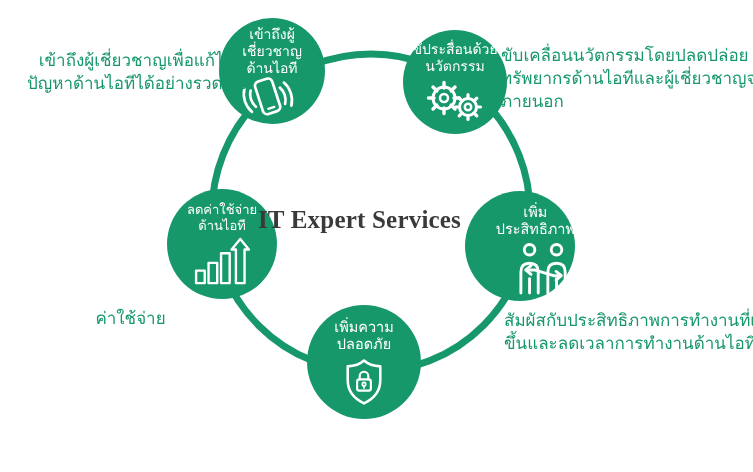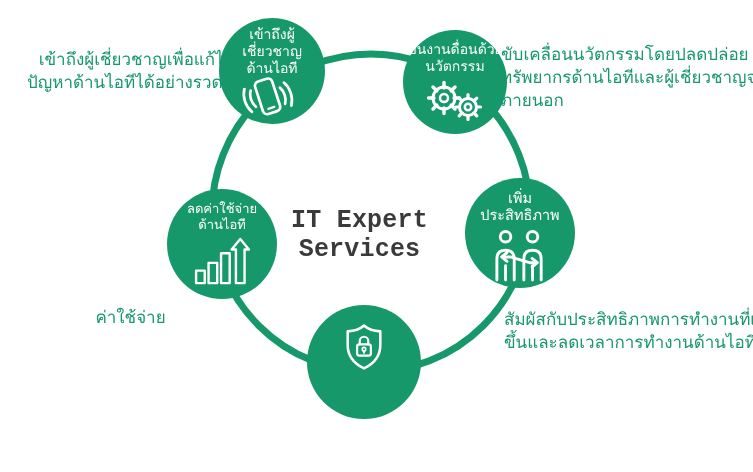--- a/index.html
+++ b/index.html
@@ -1,33 +1,33 @@
 <!DOCTYPE html>
 <html style="--green: #17986B; --title-color: #3A3A3A;"><head>
 <meta charset="utf-8">
 <style>
   :root { --green:#17986B; --title-color:#3A3A3A; }
   * { box-sizing:border-box; }
   html,body { margin:0; padding:0; background:#fff; }
   .stage {
     position:relative; width:753px; height:472px; overflow:hidden; background:#fff;
-    font-family:Liberation Mono, monospace;
+    font-family:Liberation Serif, serif;
   }
   .ring { position:absolute; left:0; top:0; }
   .node {
     position:absolute; border-radius:50%; background:var(--green,#17986B);
     color:#fff; display:flex; flex-direction:column; align-items:center;
     text-align:center; line-height:1.2; font-weight:500;
   }
   .node .lbl div { white-space:nowrap; }
   .node svg { display:block; }
   .node-access     { left:219px; top:18px;  width:106px; height:106px; padding-top:9px;  font-size:14px; }
   .node-innovation { left:403px; top:30px;  width:104px; height:104px; padding-top:12px; font-size:14px; }
   .node-cost       { left:167px; top:189px; width:110px; height:110px; padding-top:13px; font-size:13px;align-items:center; }
-  .node-efficiency { left:465px; top:178px; width:110px; height:110px; padding-top:13px; font-size:14.5px; }
+  .node-efficiency { left:465px; top:191px; width:110px; height:110px; padding-top:13px; font-size:14.5px;align-items:flex-end; }
   .node-security   { left:307px; top:305px; width:114px; height:114px; padding-top:14px; font-size:14.5px; }
   .node-access svg     { margin-top:0px; margin-left:-10px; }
   .node-innovation svg { margin-top:3px; }
   .node-cost svg       { margin-top:4px; }
   .node-efficiency svg { margin-top:4px; }
   .node-security svg   { margin-top:4px; }
   .title {
     position:absolute; left:239px; top:184px; width:241px; text-align:center;
     font-size:25px; font-weight:700; color:var(--title-color,#3A3A3A); letter-spacing:0.2px;margin-top:22px;
   }
@@ -63,21 +63,21 @@
         <path d="M17 10 C13.5 15.5 13.5 23.5 17 29"></path>
         <path d="M11 6 C6 14 6 25 11 33"></path>
         <path d="M49 17 C52.5 22.5 52.5 30.5 49 36"></path>
         <path d="M55 13 C60 21 60 32 55 40"></path>
       </g>
     </svg>
   </div>
 
   <div class="node node-innovation">
     <div class="lbl">
-      <div>ขันงานดื่อนด้วย</div>
+      <div>ขัประสื่อนด้วย</div>
       <div>นวัตกรรม</div>
     </div>
     <svg width="58" height="44" viewBox="0 0 58 44">
       <g class="icon-thin">
         <circle cx="18" cy="19" r="11" stroke-width="3"></circle>
         <circle cx="18" cy="19" r="4"></circle>
         <line x1="28" y1="19" x2="33.5" y2="19" stroke-width="3.4"></line>
         <line x1="25.1" y1="26.1" x2="29" y2="30" stroke-width="3.4"></line>
         <line x1="18" y1="29" x2="18" y2="34.5" stroke-width="3.4"></line>
         <line x1="10.9" y1="26.1" x2="7" y2="30" stroke-width="3.4"></line>
@@ -128,20 +128,24 @@
         <path d="M36 52 L36 30 Q36 21 45 21 Q54 21 54 30 L54 52"></path>
         <line x1="45" y1="52" x2="45" y2="37"></line>
         <path d="M14 28 H22 L42 34 H49"></path>
         <polyline points="18.5,23.5 13,28 18.5,32.5"></polyline>
         <polyline points="44.5,29.5 50,34 44.5,38.5"></polyline>
       </g>
     </svg>
   </div>
 
   <div class="node node-security">
+    <div class="lbl">
+      <div>เพิ่มความ</div>
+      <div>ปลอดภัย</div>
+    </div>
     <svg width="44" height="48" viewBox="0 0 50 56">
       <g class="icon-stroke">
         <path d="M25 3 C30 7.5 37 9.5 44 9.8 L44 26 C44 40 36.5 47.5 25 53 C13.5 47.5 6 40 6 26 L6 9.8 C13 9.5 20 7.5 25 3 Z"></path>
         <rect x="17" y="25" width="16" height="13" rx="2.5" stroke-width="2.5"></rect>
         <path d="M20 25 L20 21 A5 5 0 0 1 30 21 L30 25" stroke-width="2.5"></path>
         <circle cx="25" cy="30.5" r="2" stroke-width="2"></circle>
         <line x1="25" y1="32.5" x2="25" y2="35" stroke-width="2"></line>
       </g>
     </svg>
   </div>

